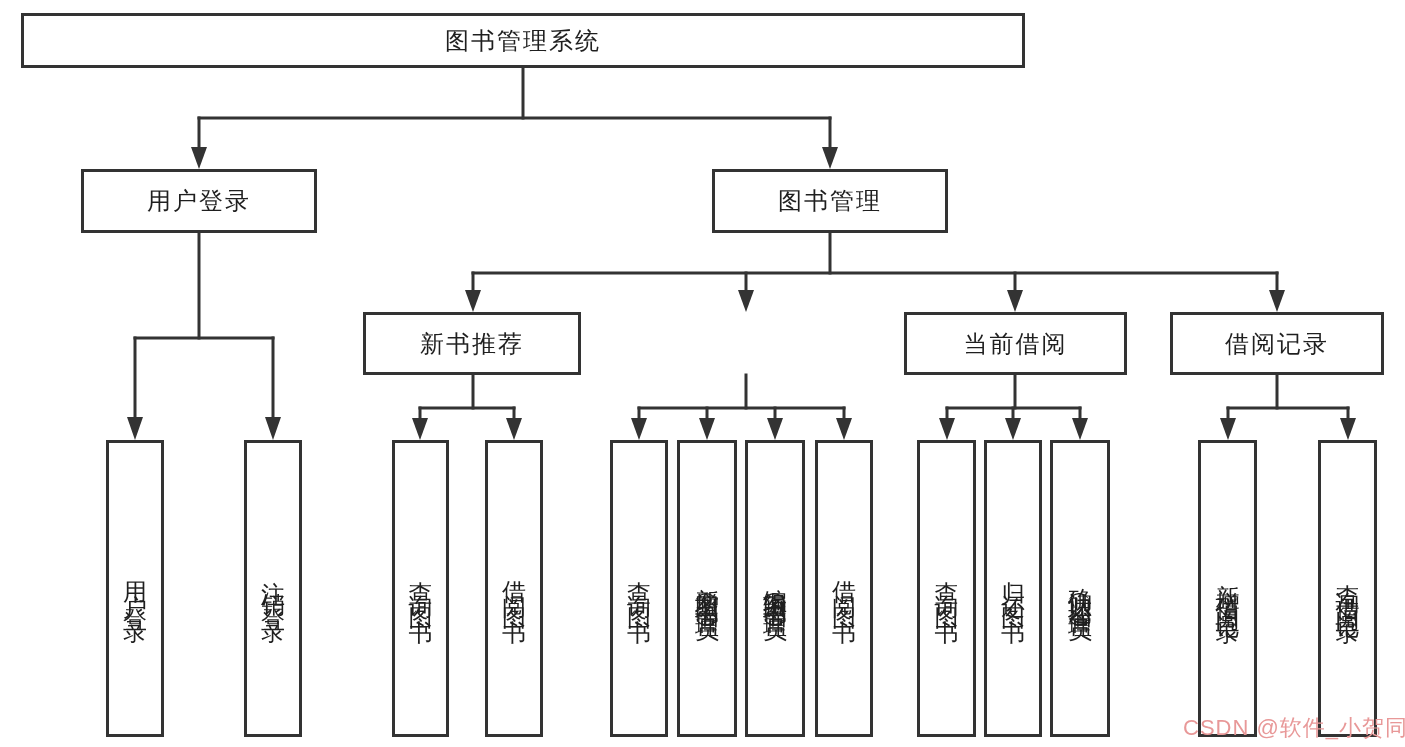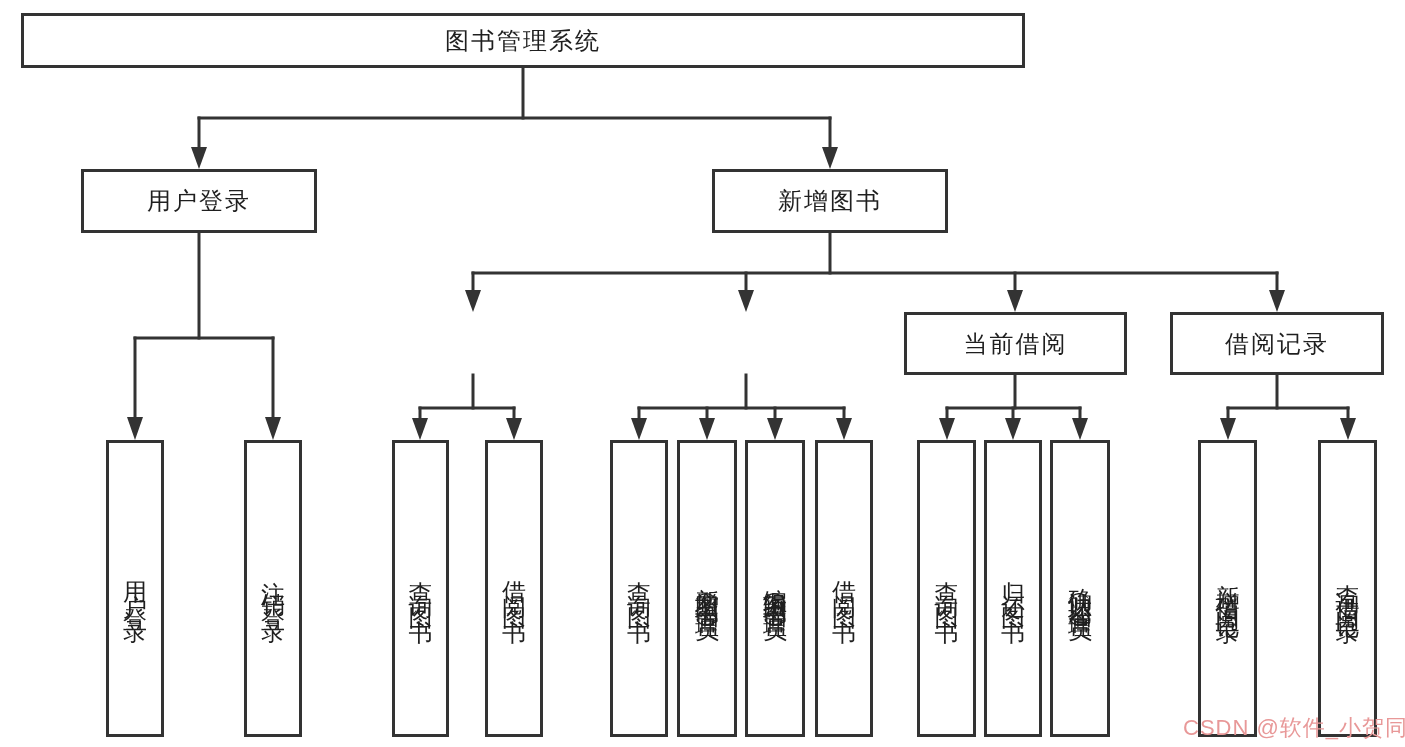--- a/index.html
+++ b/index.html
@@ -139,23 +139,26 @@
   </svg>
 
   <div class="box hbox" style="left:21px;top:13px;width:1004px;height:55px">
     <span class="label">图书管理系统</span>
   </div>
 
   <div class="box hbox" style="left:81px;top:169px;width:236px;height:64px">
     <span class="label">用户登录</span>
   </div>
   <div class="box hbox" style="left:712px;top:169px;width:236px;height:64px">
-    <span class="label">新增图书</span>
-  </div>
-
+    <span class="label">图书管理</span>
+  </div>
+
+  <div class="box hbox" style="left:363px;top:312px;width:218px;height:63px">
+    <span class="label">新书推荐</span>
+  </div>
   <div class="box hbox" style="left:904px;top:312px;width:223px;height:63px">
     <span class="label">当前借阅</span>
   </div>
   <div class="box hbox" style="left:1170px;top:312px;width:214px;height:63px">
     <span class="label">借阅记录</span>
   </div>
 
   <div class="box vbox" style="left:106px;top:440px;width:58px;height:297px">
     <span class="label vtext" style="letter-spacing: 0.55em;">用户登录</span>
   </div>

